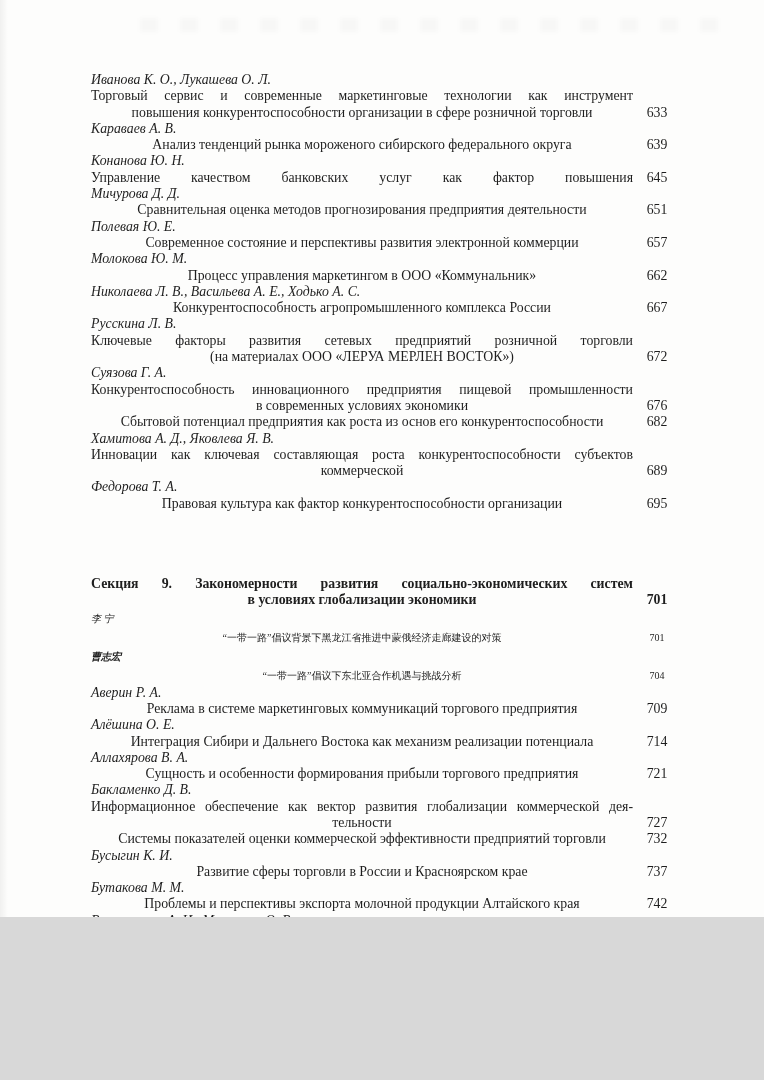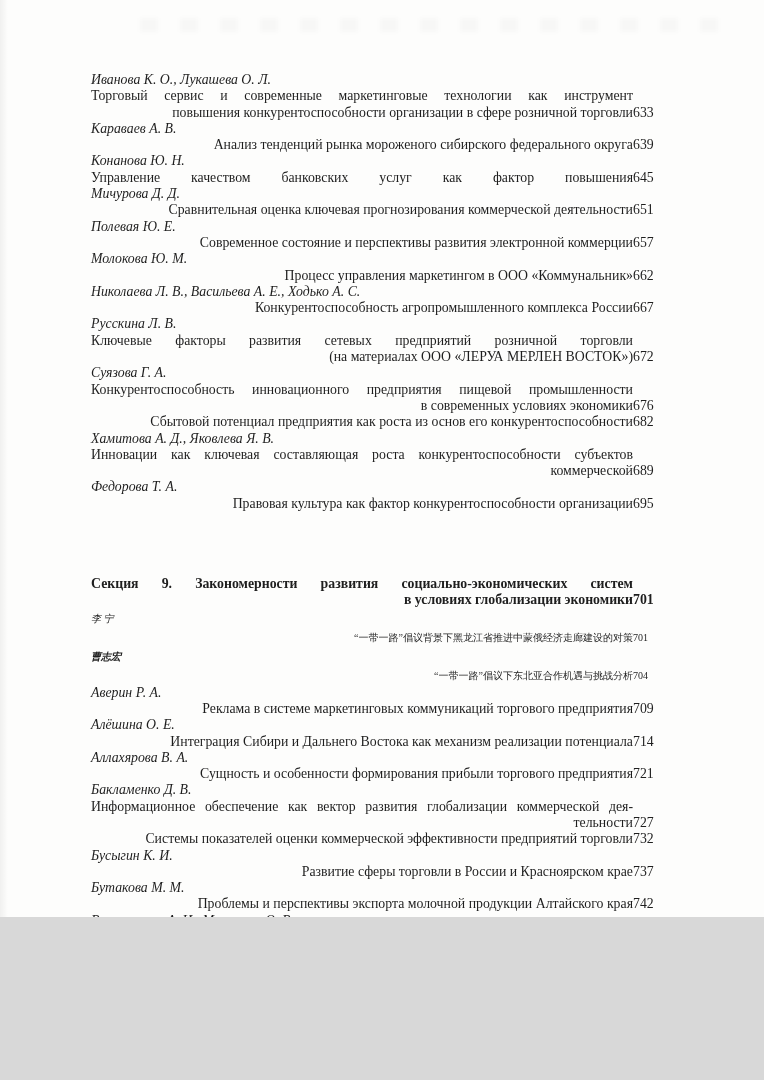--- a/index.html
+++ b/index.html
@@ -33,22 +33,22 @@
     font-size: 13.8px;
     line-height: 16.3px;
   }
   .authors { font-style: italic; }
   .authors.bold { font-weight: bold; }
   .cjk { font-size: 10px; line-height: 19px; }
   .row { display: flex; align-items: flex-end; }
   .row.section { font-weight: bold; margin-top: 64px; }
   .tlines { flex: 1 1 auto; min-width: 0; }
   .line.jl { text-align: justify; text-align-last: justify; }
-  .line.ll { text-align: right; }
-  .pnum { flex: 0 0 48px; text-align: left; }
+  .line.ll { text-align: center; }
+  .pnum { flex: 0 0 48px; text-align: center; }
   .folio {
     position: absolute;
     left: 0; right: 0;
     top: 1024px;
     text-align: center;
     font-size: 13.5px;
   }
 </style>
 </head>
 <body>
@@ -75,21 +75,21 @@
       <div class="authors">Конанова Ю. Н.</div>
       <div class="row">
         <div class="tlines">
           <div class="line jl">Управление качеством банковских услуг как фактор повышения</div>
         </div>
         <div class="pnum">645</div>
       </div>
       <div class="authors">Мичурова Д. Д.</div>
       <div class="row">
         <div class="tlines">
-          <div class="line ll">Сравнительная оценка ключевая прогнозирования коммерческой деятельности</div>
+          <div class="line ll">Сравнительная оценка методов прогнозирования предприятия деятельности</div>
         </div>
         <div class="pnum">651</div>
       </div>
       <div class="authors">Полевая Ю. Е.</div>
       <div class="row">
         <div class="tlines">
           <div class="line ll">Современное состояние и перспективы развития электронной коммерции</div>
         </div>
         <div class="pnum">657</div>
       </div>

